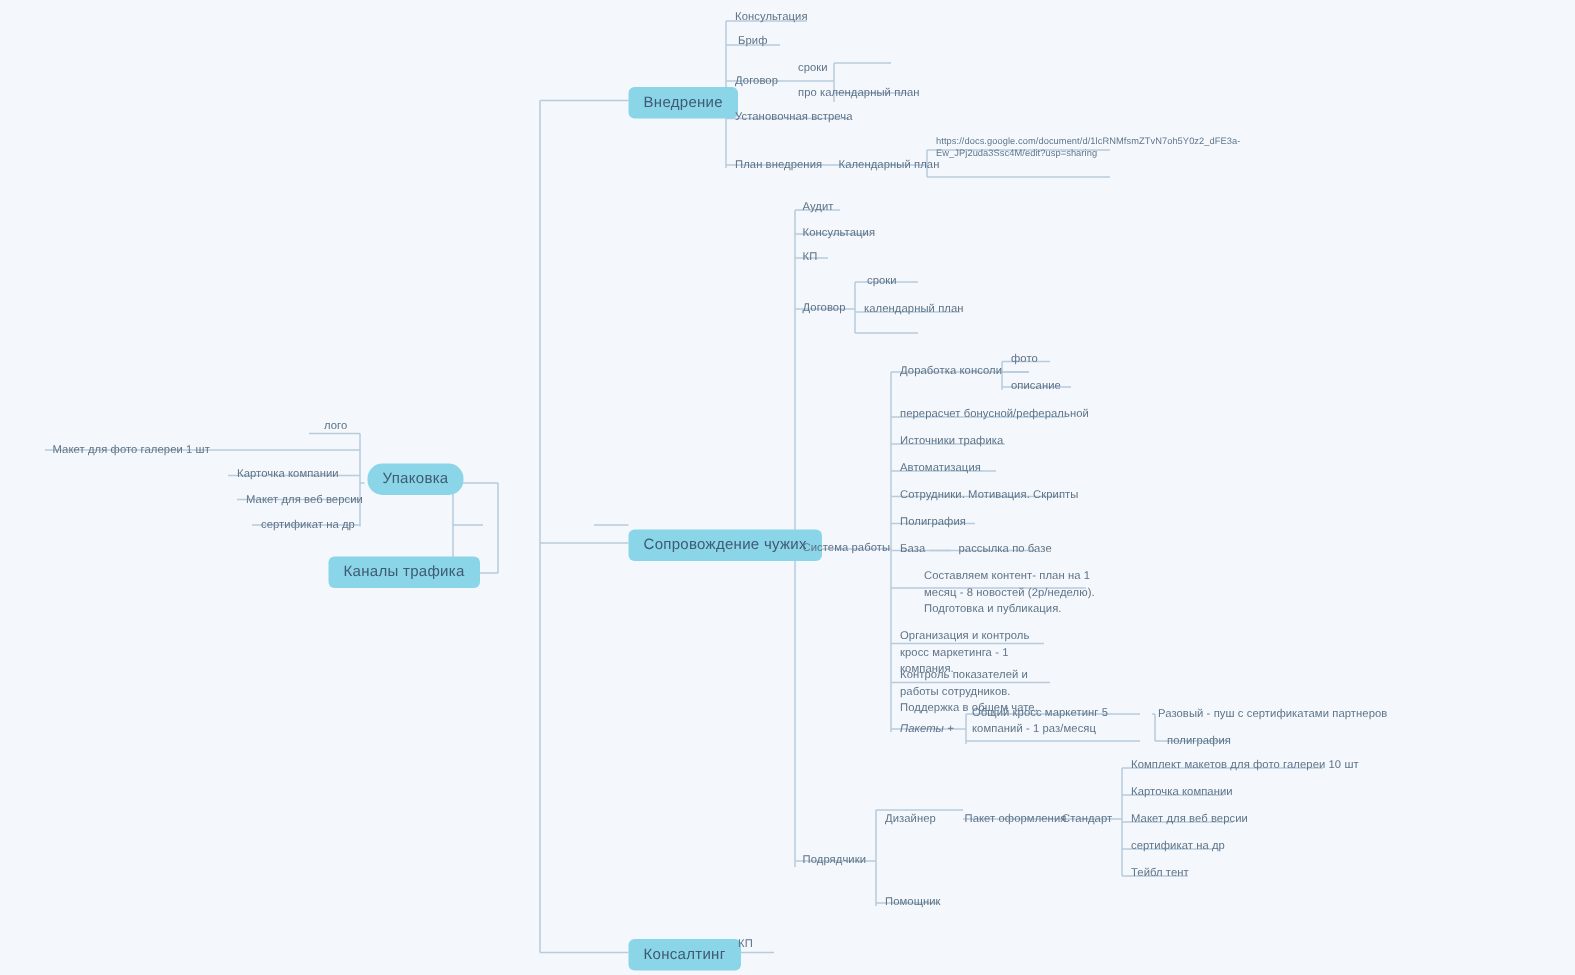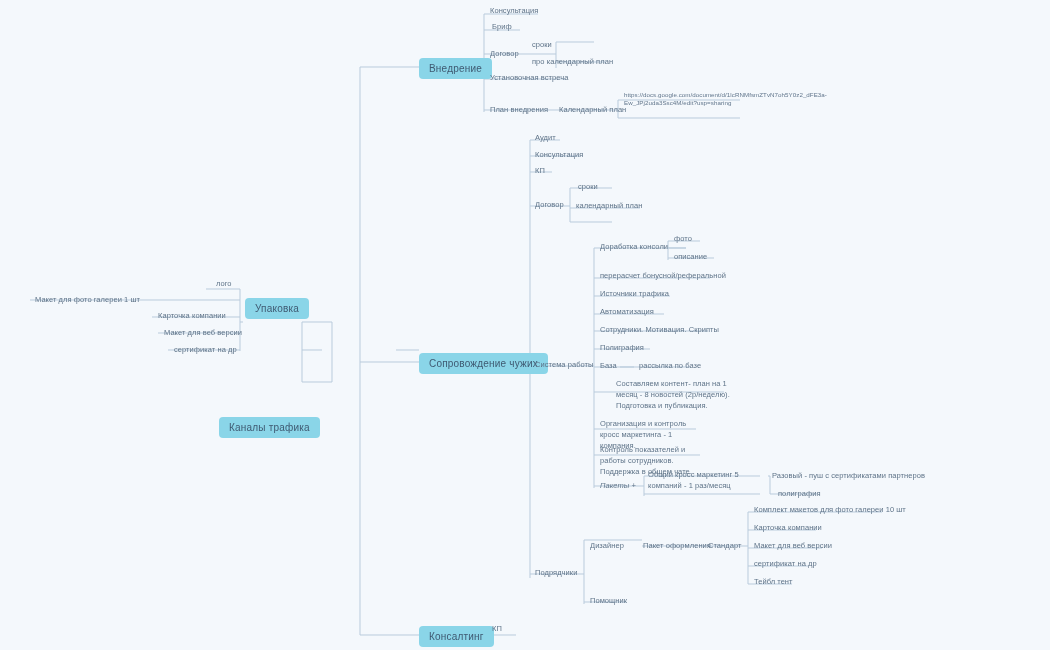--- a/index.html
+++ b/index.html
@@ -156,22 +156,22 @@
     <path d="M240 333 L158 333"></path>
     <path d="M240 350 L168 350"></path>
 
     <path d="M477 635 L486 635"></path>
     <path d="M486 635 L516 635"></path>
   </svg>
 
 
   <div class="node pill" style="left:419px;top:58px;">Внедрение</div>
   <div class="node pill" style="left:419px;top:353px;">Сопровождение чужих</div>
-  <div class="node pill" style="left:245px;top:298px;">Упаковка</div>
-  <div class="node pill" style="left:219px;top:371px;margin-top:46px;">Каналы трафика</div>
+  <div class="node pill" style="left:245px;top:309px;border-radius:10px;">Упаковка</div>
+  <div class="node pill" style="left:219px;top:371px;">Каналы трафика</div>
   <div class="node pill" style="left:419px;top:626px;">Консалтинг</div>
 
   <div class="node leaf" style="left:488px;top:5px;">Консультация</div>
   <div class="node leaf" style="left:490px;top:21px;">Бриф</div>
   <div class="node leaf" style="left:488px;top:48px;">Договор</div>
   <div class="node leaf" style="left:530px;top:39px;">сроки</div>
   <div class="node leaf" style="left:530px;top:56px;">про календарный план</div>
   <div class="node leaf" style="left:488px;top:72px;">Установочная встреча</div>
   <div class="node leaf" style="left:488px;top:104px;">План внедрения</div>
   <div class="node leaf" style="left:557px;top:104px;">Календарный план</div>

